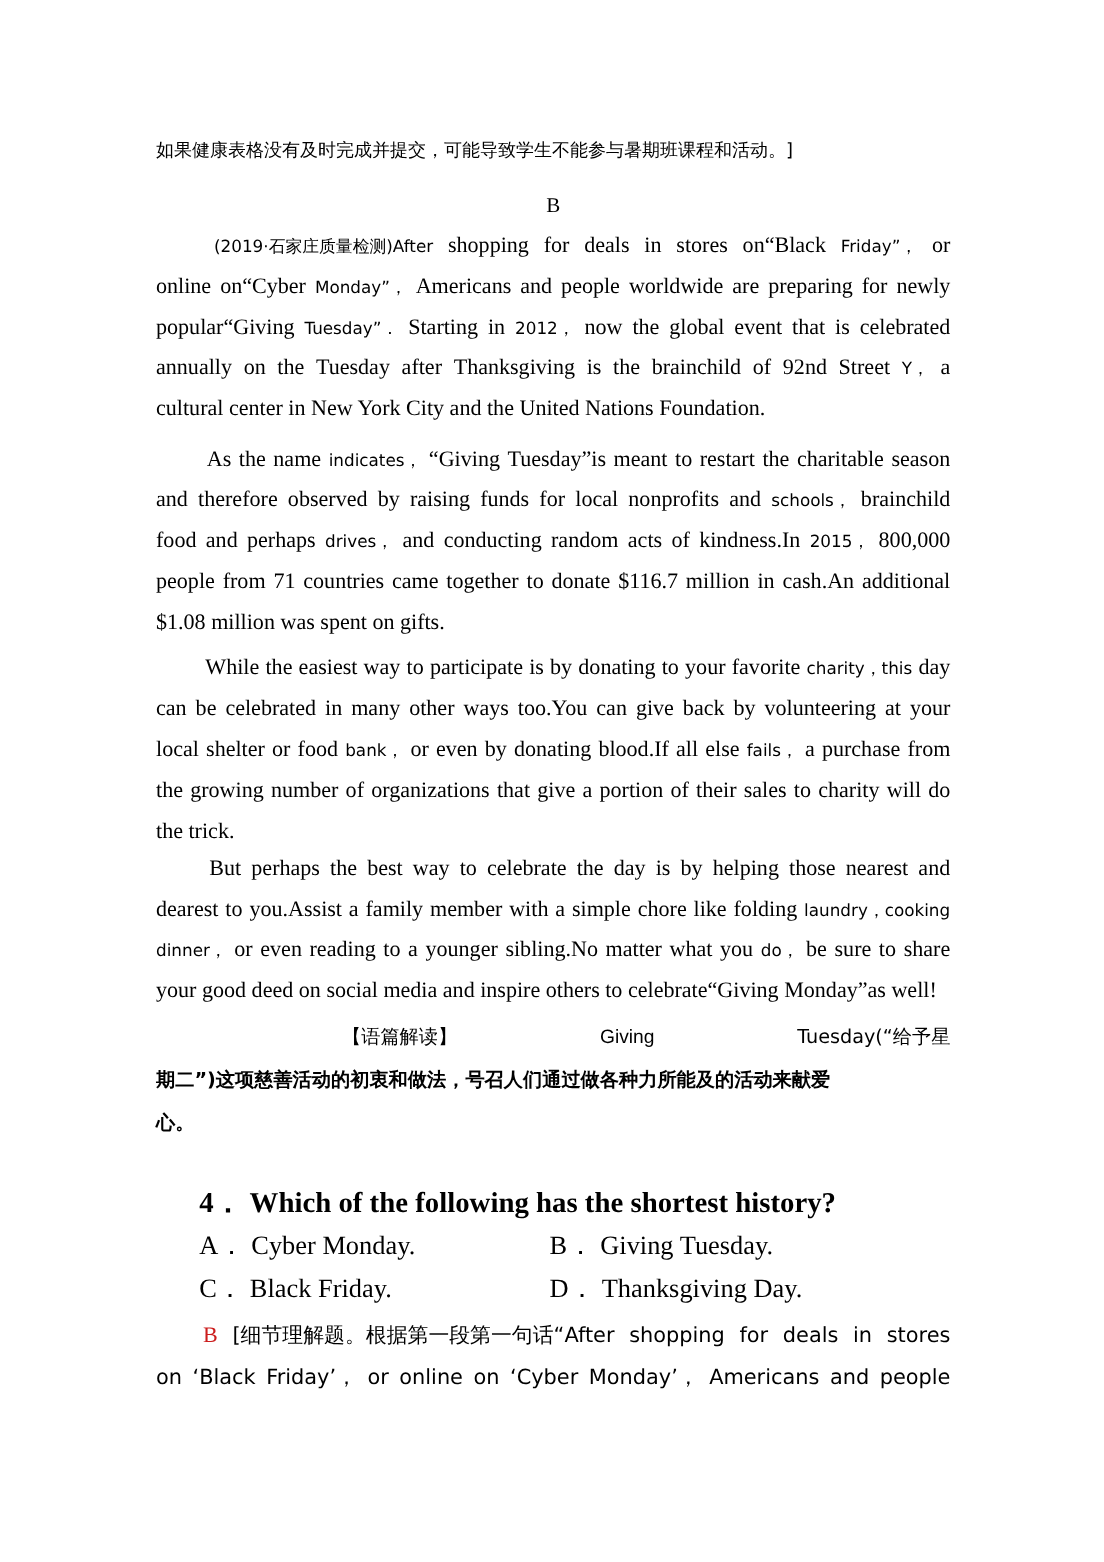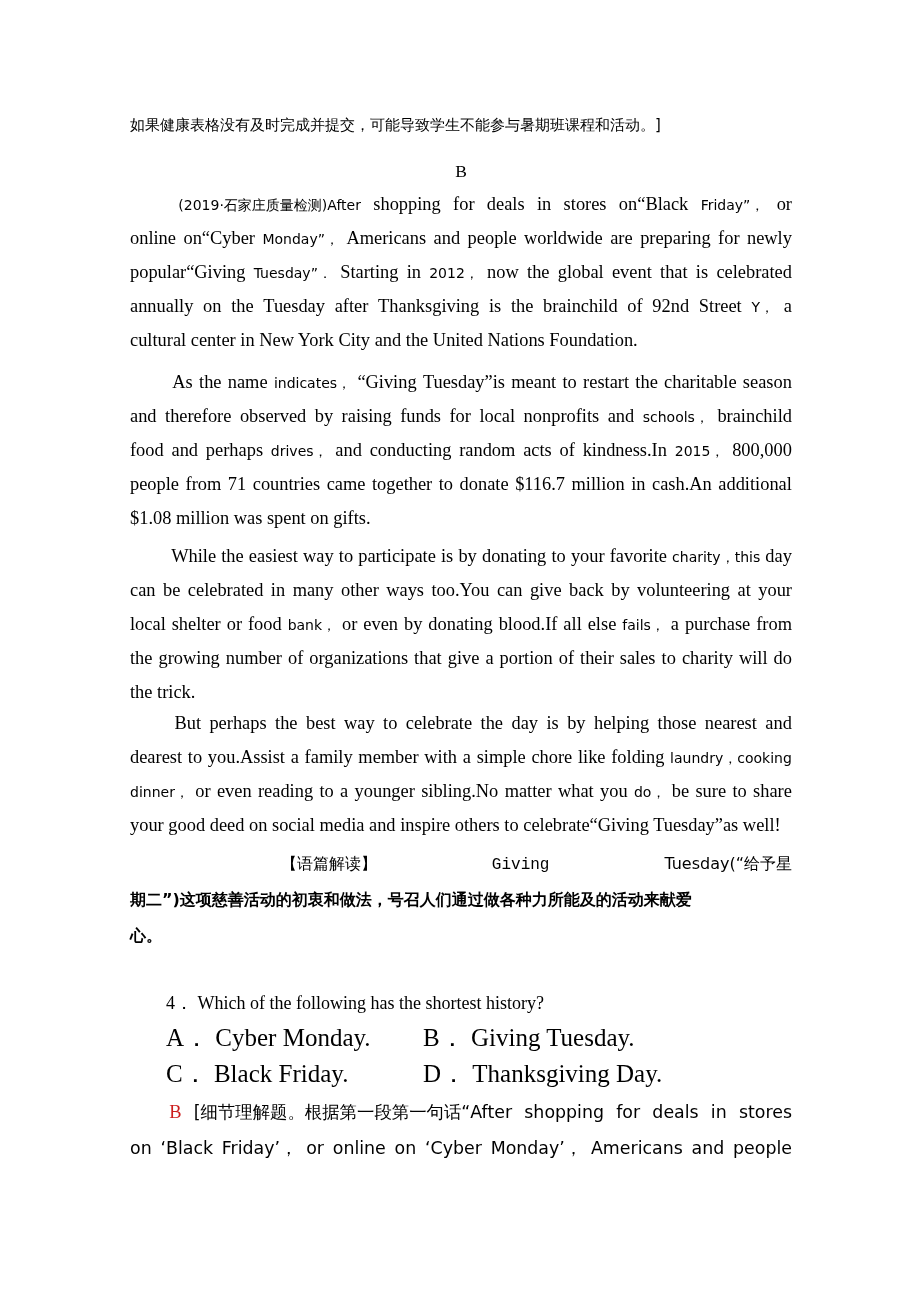--- a/index.html
+++ b/index.html
@@ -92,41 +92,43 @@
     line-height: 36px;
     height: 36px;
     align-items: baseline;
     white-space: pre;
   }
   .analysis .ln.just { justify-content: space-between; }
   .analysis .ln.last { justify-content: flex-start; font-weight: bold; }
   .analysis .ind { display:inline-block; width: 36px; flex:0 0 auto; }
   .analysis .w { flex: 0 0 auto; }
   .analysis .en {
-    font-family: Liberation Mono, monospace;
+    font-family: Liberation Sans, sans-serif;
   }
 
   
   .question {
     position: absolute;
     left: 0;
     width: 662px;
   }
   .q-stem {
-    font-size: 18px;
+    font-size: 24px;
     line-height: 34px;
     padding-left: 36px;
     white-space: nowrap;
+    font-weight: bold;
   }
   .opt-row {
     display: flex;
-    font-size: 25px;
+    font-size: 22px;
     line-height: 36px;
     white-space: nowrap;
     padding-left: 36px;
+    gap: 35px;
   }
   .opt {
     flex: 0 0 auto;
   }
   .opt.left  { width: 257px; }
 
   
   .answer {
     position: absolute;
     left: 0;
@@ -180,21 +182,21 @@
       <div class="ln just"><span class="w">can</span><span class="w">be</span><span class="w">celebrated</span><span class="w">in</span><span class="w">many</span><span class="w">other</span><span class="w">ways</span><span class="w">too.You</span><span class="w">can</span><span class="w">give</span><span class="w">back</span><span class="w">by</span><span class="w">volunteering</span><span class="w">at</span><span class="w">your</span></div>
       <div class="ln just"><span class="w">local</span><span class="w">shelter</span><span class="w">or</span><span class="w">food</span><span class="w cjk-in">bank，</span><span class="w">or</span><span class="w">even</span><span class="w">by</span><span class="w">donating</span><span class="w">blood.If</span><span class="w">all</span><span class="w">else</span><span class="w cjk-in">fails，</span><span class="w">a</span><span class="w">purchase</span><span class="w">from</span></div>
       <div class="ln just"><span class="w">the</span><span class="w">growing</span><span class="w">number</span><span class="w">of</span><span class="w">organizations</span><span class="w">that</span><span class="w">give</span><span class="w">a</span><span class="w">portion</span><span class="w">of</span><span class="w">their</span><span class="w">sales</span><span class="w">to</span><span class="w">charity</span><span class="w">will</span><span class="w">do</span></div>
       <div class="ln last"><span class="w">the trick.</span></div>
     </div>
 
   <div class="para" id="para-3" style="top:707px">
       <div class="ln just"><span class="ind"></span><span class="w">But</span><span class="w">perhaps</span><span class="w">the</span><span class="w">best</span><span class="w">way</span><span class="w">to</span><span class="w">celebrate</span><span class="w">the</span><span class="w">day</span><span class="w">is</span><span class="w">by</span><span class="w">helping</span><span class="w">those</span><span class="w">nearest</span><span class="w">and</span></div>
       <div class="ln just"><span class="w">dearest</span><span class="w">to</span><span class="w">you.Assist</span><span class="w">a</span><span class="w">family</span><span class="w">member</span><span class="w">with</span><span class="w">a</span><span class="w">simple</span><span class="w">chore</span><span class="w">like</span><span class="w">folding</span><span class="w cjk-in">laundry，cooking</span></div>
       <div class="ln just"><span class="w cjk-in">dinner，</span><span class="w">or</span><span class="w">even</span><span class="w">reading</span><span class="w">to</span><span class="w">a</span><span class="w">younger</span><span class="w">sibling.No</span><span class="w">matter</span><span class="w">what</span><span class="w">you</span><span class="w cjk-in">do，</span><span class="w">be</span><span class="w">sure</span><span class="w">to</span><span class="w">share</span></div>
-      <div class="ln last"><span class="w">your good deed on social media and inspire others to celebrate“Giving Tuesday”as well!</span></div>
+      <div class="ln last"><span class="w">your good deed on social media and inspire others to celebrate“Giving Monday”as well!</span></div>
     </div>
 
   <div class="analysis" id="analysis-block" style="top:846px">
       <div class="ln just"><span class="ind"></span><span class="w">【语篇解读】</span><span class="w en">Giving</span><span class="w">Tuesday(“给予星</span></div>
       <div class="ln last"><span class="w">期二”)这项慈善活动的初衷和做法，号召人们通过做各种力所能及的活动来献爱</span></div>
       <div class="ln last"><span class="w">心。</span></div>
     </div>
 
   <div class="question" style="top:986px">
     <div class="q-stem"><span>4．</span><span>&nbsp;</span><span>Which of the following has the shortest history?</span></div>

